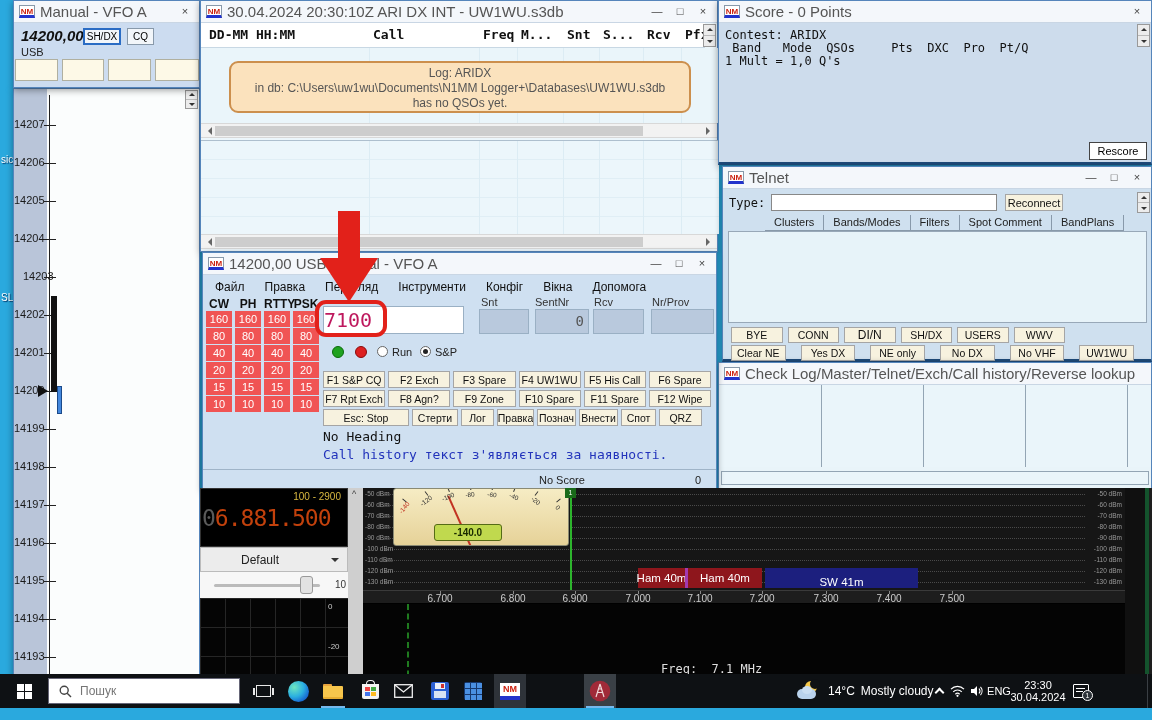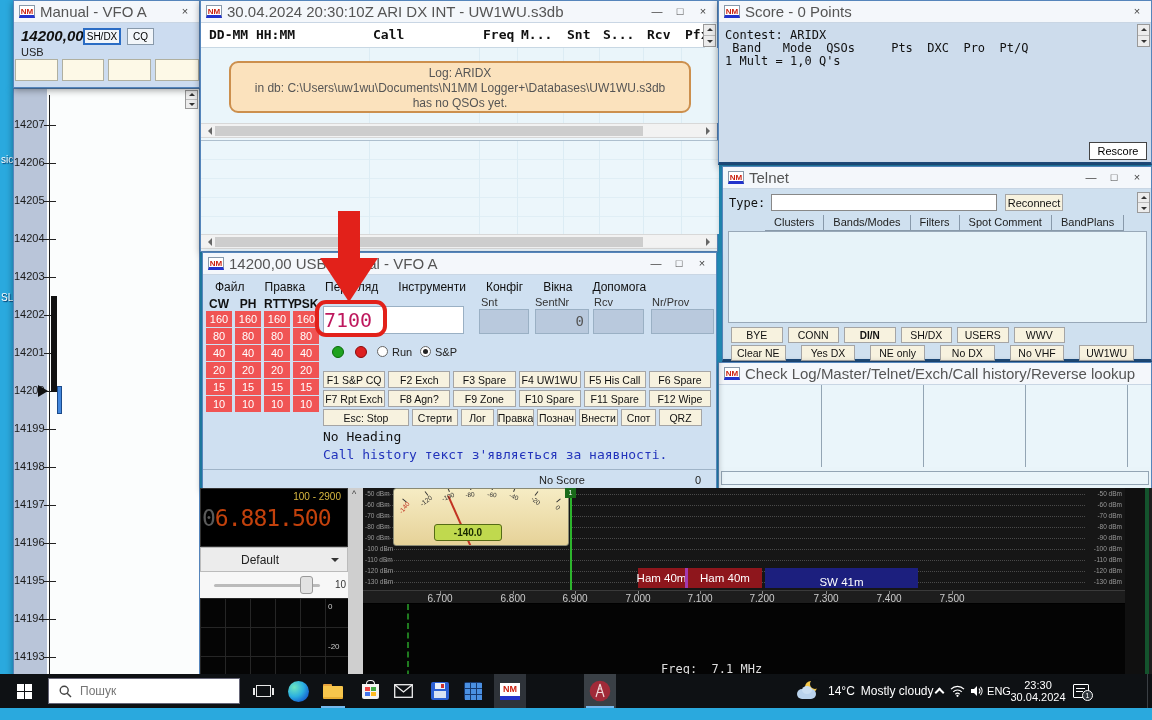--- a/index.html
+++ b/index.html
@@ -44,21 +44,21 @@
     <div class="abs" style="left:35px;top:6px;width:1px;height:582px;background:#222"></div>
     <div id="bandmap-scale" class="abs" style="left:0;top:0;width:100%;height:100%">
         <div style="position: absolute; left: 0px; top: 29px; width: 30px; text-align: right; font-size: 11px; color: rgb(26, 26, 26);">14207</div>
         <div style="position: absolute; left: 30px; top: 36px; width: 12px; height: 1px; background: rgb(34, 34, 34);"></div>
         <div style="position: absolute; left: 0px; top: 67px; width: 30px; text-align: right; font-size: 11px; color: rgb(26, 26, 26);">14206</div>
         <div style="position: absolute; left: 30px; top: 74px; width: 12px; height: 1px; background: rgb(34, 34, 34);"></div>
         <div style="position: absolute; left: 0px; top: 105px; width: 30px; text-align: right; font-size: 11px; color: rgb(26, 26, 26);">14205</div>
         <div style="position: absolute; left: 30px; top: 112px; width: 12px; height: 1px; background: rgb(34, 34, 34);"></div>
         <div style="position: absolute; left: 0px; top: 143px; width: 30px; text-align: right; font-size: 11px; color: rgb(26, 26, 26);">14204</div>
         <div style="position: absolute; left: 30px; top: 150px; width: 12px; height: 1px; background: rgb(34, 34, 34);"></div>
-        <div style="position: absolute; left: 0px; top: 181px; width: 30px; text-align: right; font-size: 11px; color: rgb(26, 26, 26);">14203</div>
+        <div style="position: absolute; left: 0px; top: 181px; width: 30px; text-align: right; font-size: 11px; color: rgb(26, 26, 26); padding-left: 9px;">14203</div>
         <div style="position: absolute; left: 30px; top: 188px; width: 12px; height: 1px; background: rgb(34, 34, 34);"></div>
         <div style="position: absolute; left: 0px; top: 219px; width: 30px; text-align: right; font-size: 11px; color: rgb(26, 26, 26);">14202</div>
         <div style="position: absolute; left: 30px; top: 226px; width: 12px; height: 1px; background: rgb(34, 34, 34);"></div>
         <div style="position: absolute; left: 0px; top: 257px; width: 30px; text-align: right; font-size: 11px; color: rgb(26, 26, 26);">14201</div>
         <div style="position: absolute; left: 30px; top: 264px; width: 12px; height: 1px; background: rgb(34, 34, 34);"></div>
         <div style="position: absolute; left: 0px; top: 295px; width: 30px; text-align: right; font-size: 11px; color: rgb(26, 26, 26);">14200</div>
         <div style="position: absolute; left: 30px; top: 302px; width: 12px; height: 1px; background: rgb(34, 34, 34);"></div>
         <div style="position: absolute; left: 0px; top: 333px; width: 30px; text-align: right; font-size: 11px; color: rgb(26, 26, 26);">14199</div>
         <div style="position: absolute; left: 30px; top: 340px; width: 12px; height: 1px; background: rgb(34, 34, 34);"></div>
         <div style="position: absolute; left: 0px; top: 371px; width: 30px; text-align: right; font-size: 11px; color: rgb(26, 26, 26);">14198</div>
@@ -192,21 +192,21 @@
         <div style="position: static; padding: 1px 9px; font-size: 11px; color: rgb(34, 34, 34); border-right: 1px solid rgb(136, 153, 170); white-space: nowrap;">Clusters</div>
         <div style="position: static; padding: 1px 9px; font-size: 11px; color: rgb(34, 34, 34); border-right: 1px solid rgb(136, 153, 170); white-space: nowrap;">Bands/Modes</div>
         <div style="position: static; padding: 1px 9px; font-size: 11px; color: rgb(34, 34, 34); border-right: 1px solid rgb(136, 153, 170); white-space: nowrap;">Filters</div>
         <div style="position: static; padding: 1px 9px; font-size: 11px; color: rgb(34, 34, 34); border-right: 1px solid rgb(136, 153, 170); white-space: nowrap;">Spot Comment</div>
         <div style="position: static; padding: 1px 9px; font-size: 11px; color: rgb(34, 34, 34); border-right: 1px solid rgb(136, 153, 170); white-space: nowrap;">BandPlans</div>
       </div>
     <div class="abs" style="left:5px;top:64px;width:419px;height:92px;background:#e7f3f9;border:1px solid #98a8b8"></div>
     <div id="telnet-r1" class="abs" style="left:8px;top:160px;width:334px;height:16px;display:grid;grid-template-columns:repeat(6,1fr);gap:5px">
         <div class="beige" style="position: static; font-size: 10.5px;">BYE</div>
         <div class="beige" style="position: static; font-size: 10.5px;">CONN</div>
-        <div class="beige" style="position: static; font-size: 10px; font-weight: bold;">DI/N</div>
+        <div class="beige" style="position: static; font-size: 12px;">DI/N</div>
         <div class="beige" style="position: static; font-size: 10.5px;">SH/DX</div>
         <div class="beige" style="position: static; font-size: 10.5px;">USERS</div>
         <div class="beige" style="position: static; font-size: 10.5px;">WWV</div>
       </div>
     <div id="telnet-r2" class="abs" style="left:8px;top:178px;width:403px;height:16px;display:grid;grid-template-columns:repeat(6,1fr);gap:15px">
         <div class="beige" style="position: static; font-size: 10.5px;">Clear NE</div>
         <div class="beige" style="position: static; font-size: 10.5px;">Yes DX</div>
         <div class="beige" style="position: static; font-size: 10.5px;">NE only</div>
         <div class="beige" style="position: static; font-size: 10.5px;">No DX</div>
         <div class="beige" style="position: static; font-size: 10.5px;">No VHF</div>

